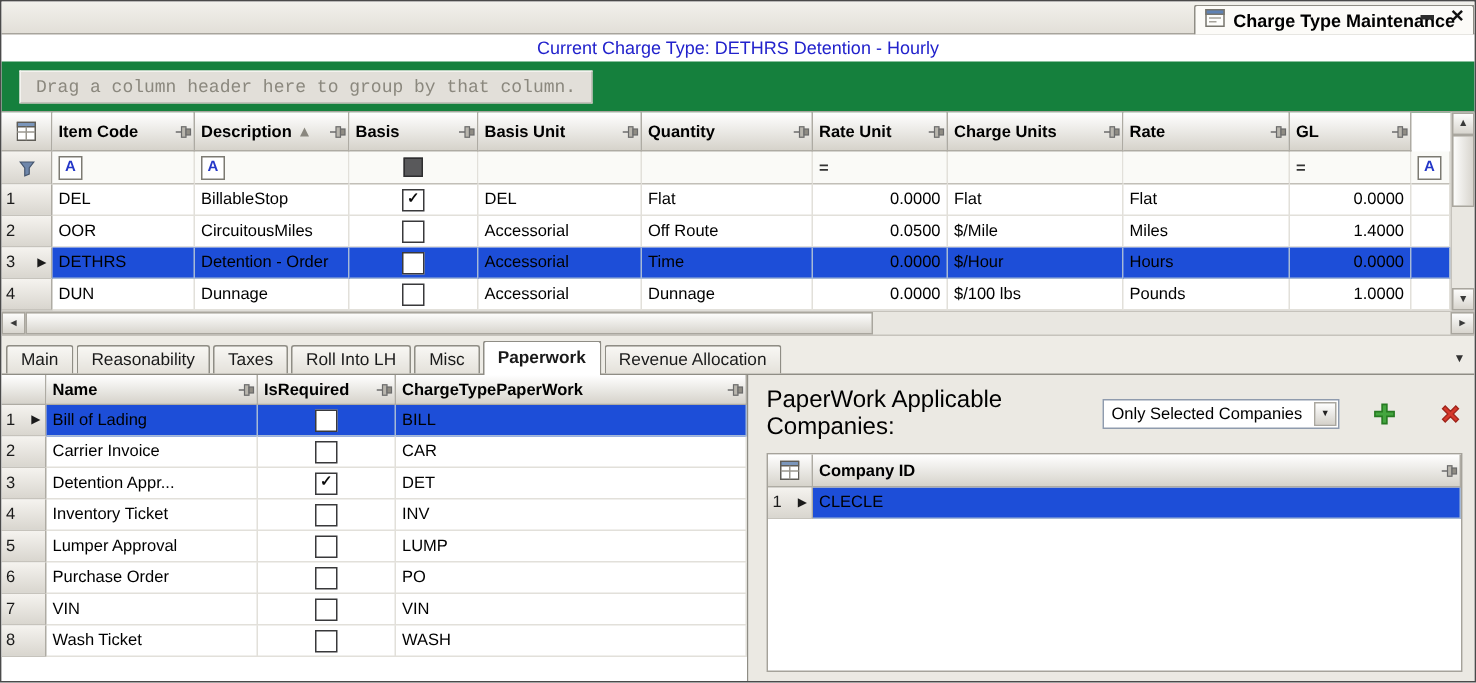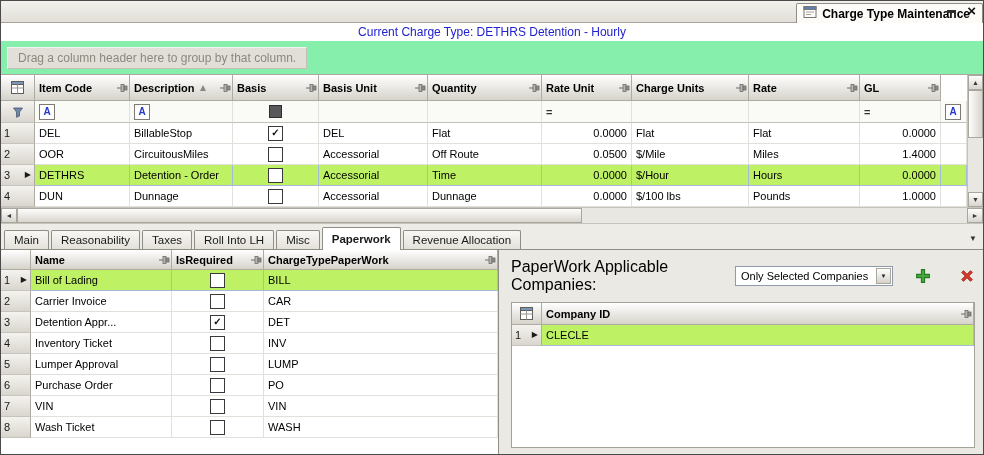--- a/index.html
+++ b/index.html
@@ -10,21 +10,21 @@
   
   .top-tabs{height:22px;background:linear-gradient(#f2f1ec,#e2dfd8);border-bottom:1px solid #a7a49c;
     display:flex;align-items:flex-end;padding:2px 0 0 5px;box-sizing:border-box;position:relative;justify-content:flex-end;}
   .window-tab{display:flex;align-items:center;gap:5px;background:#fcfbf8;border:1px solid #8f8d85;border-bottom:none;
     border-radius:2px 2px 0 0;padding:0 12px 0 6px;font-weight:bold;font-size:12px;height:20px;box-sizing:border-box;margin-bottom:-1px;}
   .win-ctrls{position:absolute;right:7px;top:4px;display:flex;gap:11px;align-items:center;}
   .dash{width:9px;height:3px;background:#2e2e2e;display:inline-block;}
   .close{font-size:15px;font-weight:bold;color:#111;line-height:12px;cursor:default;}
   
   .title-bar{height:18px;display:flex;align-items:center;justify-content:center;color:#2222cc;font-size:12px;background:#fff;}
-  .group-panel{height:34px;background:#86efac;padding:6px 0 0 6px;box-sizing:border-box;border-bottom:1px solid #aaa79f;}
+  .group-panel{height:34px;background:#15803d;padding:6px 0 0 12px;box-sizing:border-box;border-bottom:1px solid #aaa79f;font-family:Liberation Mono, monospace;}
   .group-hint{display:inline-block;background:#e2dfd9;color:#8b887e;font-size:12px;line-height:20px;padding:0 10px;
     border:1px solid #c3c0b9;border-top-color:#f4f3ef;border-left-color:#f4f3ef;}
   
   .gr{display:grid;grid-template-columns:var(--cols);}
   .c{display:flex;align-items:center;box-sizing:border-box;border-right:1px solid #e2e0da;border-bottom:1px solid #e2e0da;
     padding:0 4px;font-size:11px;color:#000;overflow:hidden;white-space:nowrap;min-width:0;}
   .hc{background:linear-gradient(#ffffff,#d6d3cb);border-right:1px solid #aeaba3;border-bottom:1px solid #aeaba3;
     font-weight:bold;position:relative;padding-right:13px;}
   .ich{justify-content:center;padding:0;}
   .pin{position:absolute;right:1px;top:50%;transform:translateY(-50%);width:11px;height:11px;line-height:0;}
@@ -33,21 +33,21 @@
   .fa{width:14px;height:14px;border:1px solid #7c7a72;background:#fff;color:#2437c8;font-weight:bold;font-size:10px;
     display:flex;align-items:center;justify-content:center;flex-shrink:0;}
   .feq{color:#333;font-size:11px;font-weight:bold;}
   .fsq{width:13px;height:13px;background:#59595b;border:1px solid #2e2e30;box-sizing:border-box;}
   .ic{background:linear-gradient(#f5f3ef,#d9d6cf);border-right:1px solid #aeaba3;border-bottom:1px solid #c6c3bc;
     justify-content:space-between;padding:0 3px;color:#1a1a1a;}
   .ic.ficon{justify-content:center;}
   .rarrow{font-size:8px;color:#1a1a1a;line-height:1;}
   .dc.right{justify-content:flex-end;}
   .center{justify-content:center;}
-  .sel .dc{background:#bef264;border-right-color:#a6b9d6;border-bottom-color:#a6b9d6;}
+  .sel .dc{background:#1d4ed8;border-right-color:#a6b9d6;border-bottom-color:#a6b9d6;}
   .cb{width:13px;height:13px;border:1px solid #39393b;background:#fff;display:flex;align-items:center;justify-content:center;
     font-size:10px;font-weight:bold;color:#0a0a0a;line-height:1;box-sizing:content-box;}
   .h-row{height:26px;} .f-row{height:22px;} .d-row{height:21px;}
   
   .grid-area{display:flex;height:132px;}
   .grid-view.main{width:966px;--cols:34px 95px 103px 86px 109px 114px 90px 117px 111px 81px 1fr;}
   .vscroll{width:16px;background:#e9e7e1;border-left:1px solid #c6c3bc;display:flex;flex-direction:column;box-sizing:border-box;}
   .sbtn{background:linear-gradient(#fdfdfc,#d8d5ce);border:1px solid #a9a69e;display:flex;align-items:center;justify-content:center;
     font-size:7px;color:#3a3a3a;box-sizing:border-box;flex-shrink:0;}
   .vscroll .sbtn{height:15px;width:100%;}

